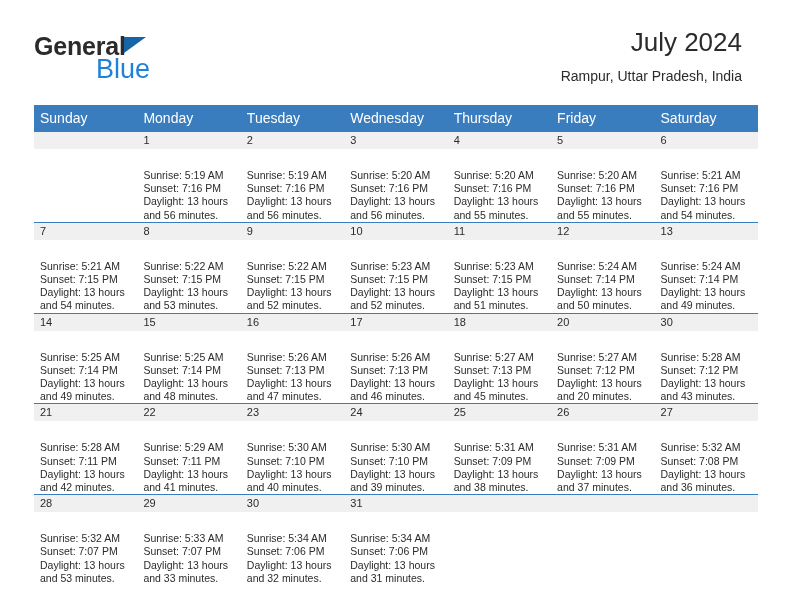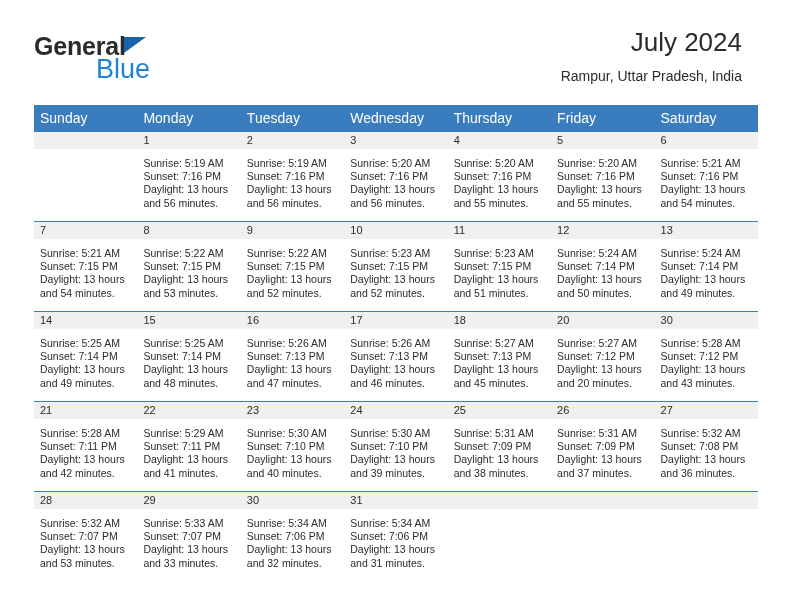--- a/index.html
+++ b/index.html
@@ -116,21 +116,21 @@
     height: 17px;
     line-height: 17px;
     padding-left: 6px;
     font-size: 11px;
     color: #2b2b2b;
   }
   .daynum-band.empty {
     color: transparent;
   }
   .cell-body {
-    padding: 8px 6px 0 6px;
+    padding: 20px 6px 0 6px;
     font-size: 10.5px;
     line-height: 13.2px;
     color: #2b2b2b;
   }
   .cell-body div {
     white-space: nowrap;
   }
 </style>
 </head>
 <body>

